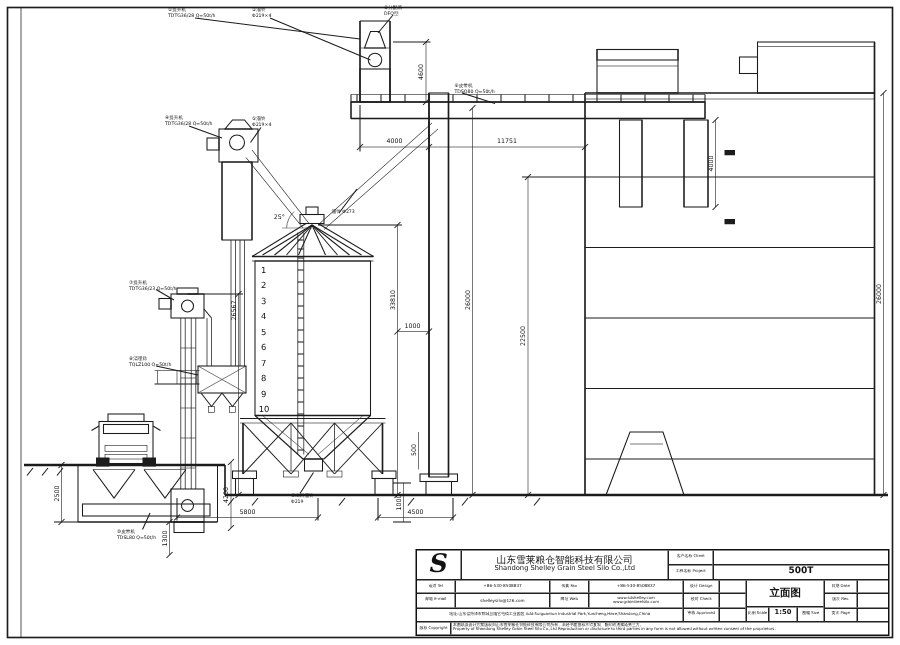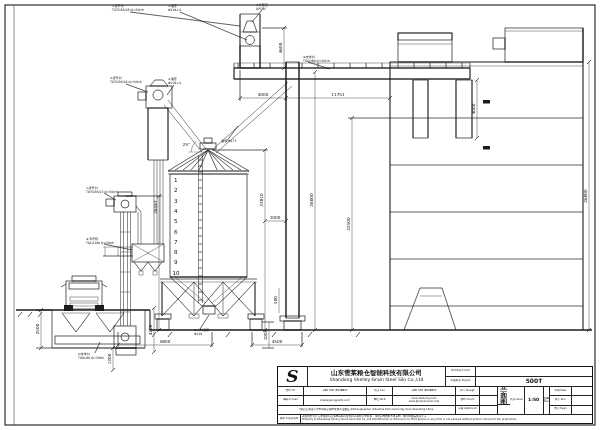--- a/index.html
+++ b/index.html
@@ -14,21 +14,21 @@
   .ringt{font:5.6px "DejaVu Sans",sans-serif;fill:#111;stroke:none}
   
   .tb{position:absolute;left:277px;top:366px;width:316px;height:58px;border:1.4px solid #111;
       display:flex;flex-direction:column;background:#fff;color:#111}
   .tbr{display:flex;border-bottom:.6px solid #222;min-height:0}
   .cell{border-right:.6px solid #222;display:flex;align-items:center;justify-content:center;
         text-align:center;overflow:hidden;flex-direction:column;line-height:1.1}
   .lt{align-items:flex-start;text-align:left;padding-left:1px}
   .f26{font-size:2.6px}.f28{font-size:2.8px}
   .f45{font-size:4.5px}.f6{font-size:6px;font-weight:bold}
-  .f65{font-size:6.5px;font-weight:bold}.f7{font-size:7px;font-weight:bold}
+  .f65{font-size:6.5px;font-weight:normal}.f7{font-size:7px;font-weight:bold}
   .logo{font-family:"DejaVu Serif",serif;font-style:italic;font-weight:bold;font-size:17px}
 </style>
 </head>
 <body>
 
 <div class="sheet">
 <svg width="600" height="430" viewBox="0 0 600 430">
   <defs>
     <pattern id="px1" width="13" height="16" patternUnits="userSpaceOnUse">
       <path d="M0,0L13,16M13,0L0,16M0,0H13" stroke="#333" stroke-width="0.5" fill="none"></path>
@@ -495,21 +495,21 @@
       </div>
       <div style="display:flex;height:9.3px;border-bottom:.6px solid #222">
         <div class="cell f26" style="width:24px">校对 Check</div>
         <div class="cell" style="flex:1;border-right:none"></div>
       </div>
       <div style="display:flex;flex:1">
         <div class="cell f26" style="width:24px">审核 Approved</div>
         <div class="cell" style="flex:1;border-right:none"></div>
       </div>
     </div>
-    <div style="width:52px;display:flex;flex-direction:row;border-right:.6px solid #222">
+    <div style="width:52px;display:flex;flex-direction:column;border-right:.6px solid #222">
       <div class="cell f7" style="height:18px;width:100%;border-right:none;border-bottom:.6px solid #222">立面图</div>
       <div style="display:flex;flex:1">
         <div class="cell f26" style="width:15px">比例 Scale</div>
         <div class="cell f45" style="width:19px;font-weight:bold">1:50</div>
         <div class="cell f26" style="flex:1;border-right:none">图幅 Size</div>
       </div>
     </div>
     <div style="flex:1;display:flex;flex-direction:column">
       <div style="display:flex;height:9.3px;border-bottom:.6px solid #222">
         <div class="cell f26" style="width:22px">日期 Date</div>

